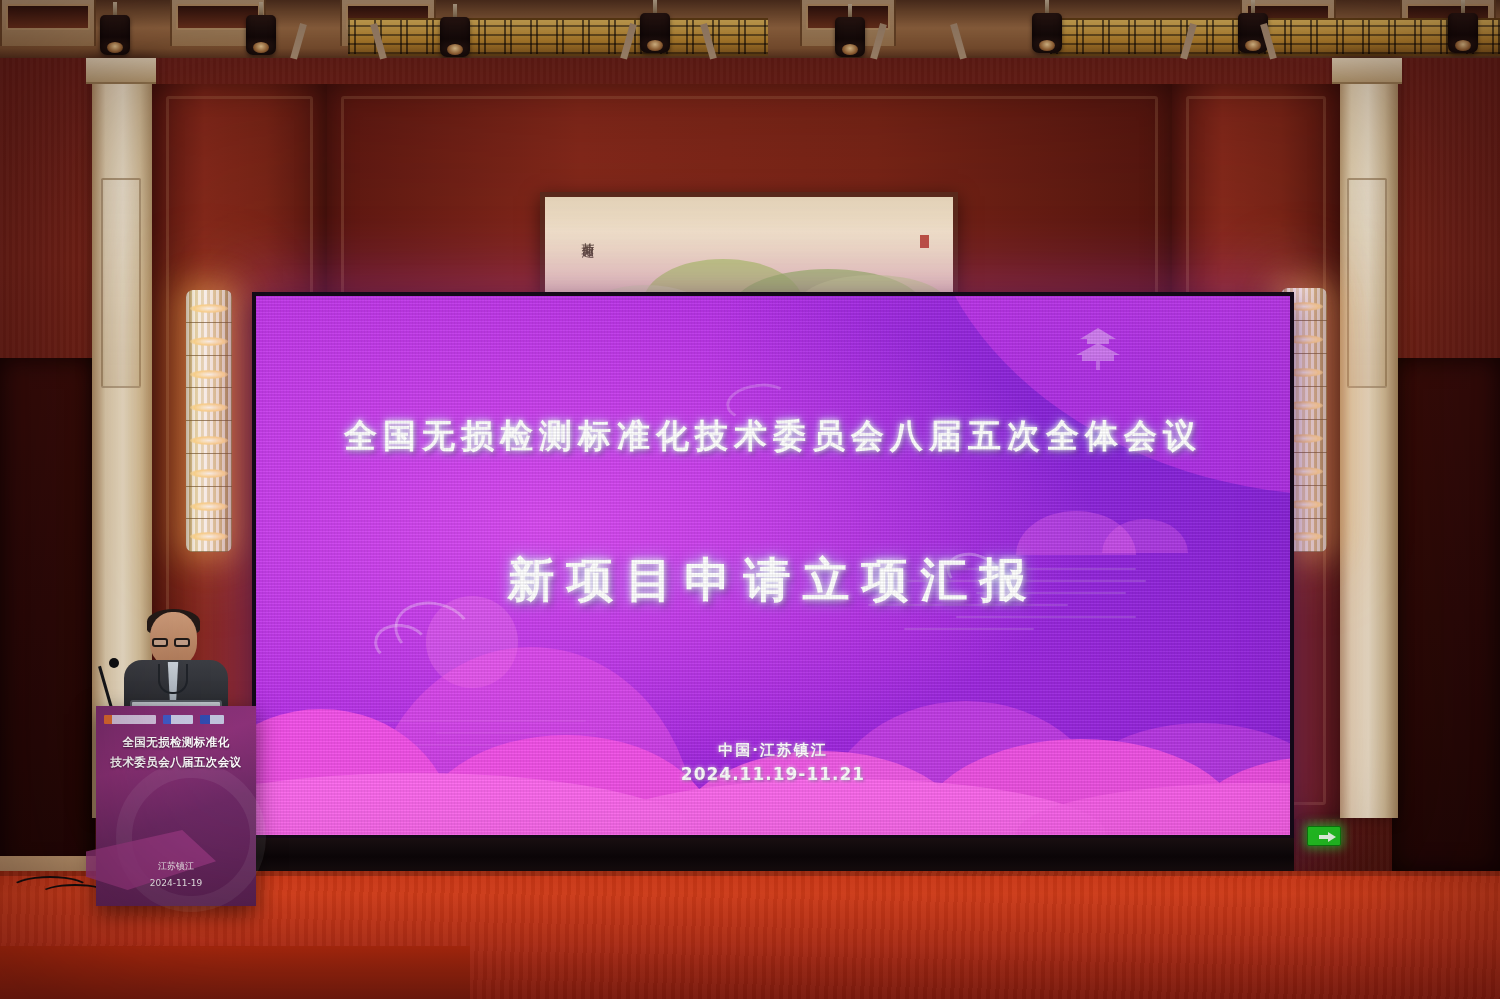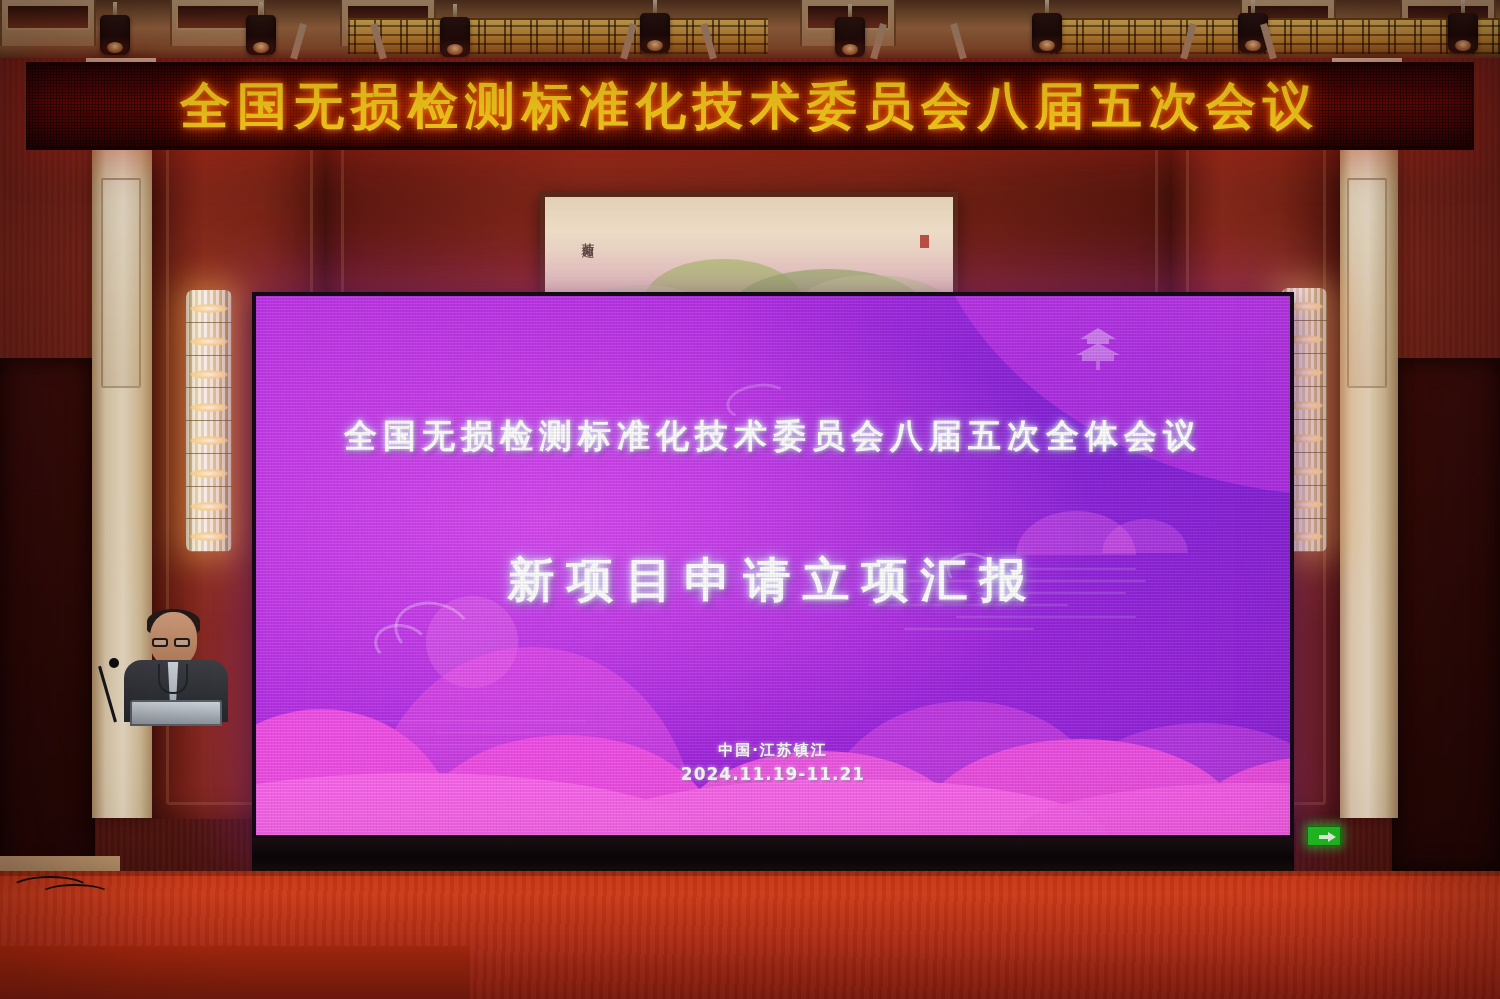--- a/index.html
+++ b/index.html
@@ -392,24 +392,20 @@
   <div class="truss-leg" style="left:880px; transform:rotate(16deg);"></div>
   <div class="truss-leg" style="left:950px; transform:rotate(-16deg);"></div>
   <div class="truss-leg" style="left:1190px; transform:rotate(16deg);"></div>
   <div class="truss-leg" style="left:1260px; transform:rotate(-16deg);"></div>
 
   <div class="exit-sign">
     <div class="exit-bar"></div>
       <div class="exit-arrow"></div>
   </div>
 
-  <div class="banner">
-    <div class="banner-dots"></div>
-    <div class="banner-text">全国无损检测标准化技术委员会八届五次会议</div>
-  </div>
 
   <div class="side-floor"></div>
   <div class="floor">
     <div class="floor-edge"></div>
     <div class="floor-tex"></div>
   </div>
   <div class="riser"></div>
   <div class="cable" style="left:10px; top:876px; width:80px; height:26px;"></div>
   <div class="cable" style="left:40px; top:884px; width:70px; height:20px;"></div>
 
@@ -419,15 +415,32 @@
     <div class="sp-glass" style="left:32px;"></div>
     <div class="sp-glass" style="left:54px;"></div>
     <div class="sp-body"></div>
     <div class="sp-shirt"></div>
     <div class="sp-lanyard"></div>
     <div class="mic"></div>
     <div class="mic-head"></div>
     <div class="laptop"></div>
   </div>
 
+  <div class="podium">
+    <div class="podium-arc"></div>
+    <div class="podium-shape"></div>
+    <div class="podium-logos">
+      <div class="logo-chip" style="width:52px; background:linear-gradient(90deg,#e8702a 0 16%,#d9cfe6 16% 100%);"></div>
+      <div class="logo-chip" style="width:30px; background:linear-gradient(90deg,#3a5fd0 0 28%,#cfd8ee 28% 100%);"></div>
+      <div class="logo-chip" style="width:24px; background:linear-gradient(90deg,#2a4fb8 0 40%,#c8d2e8 40% 100%);"></div>
+    </div>
+    <div class="podium-title">
+      <div>全国无损检测标准化</div>
+      <div>技术委员会八届五次会议</div>
+    </div>
+    <div class="podium-foot">
+      <div>江苏镇江</div>
+      <div>2024-11-19</div>
+    </div>
+  </div>
 
   <div class="vignette"></div>
 </div>
 
 </body></html>

